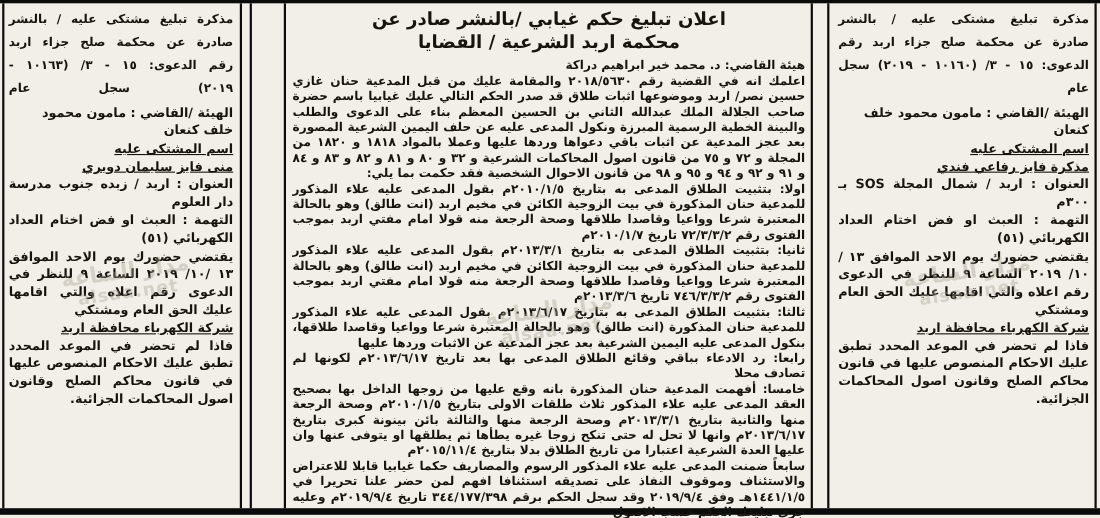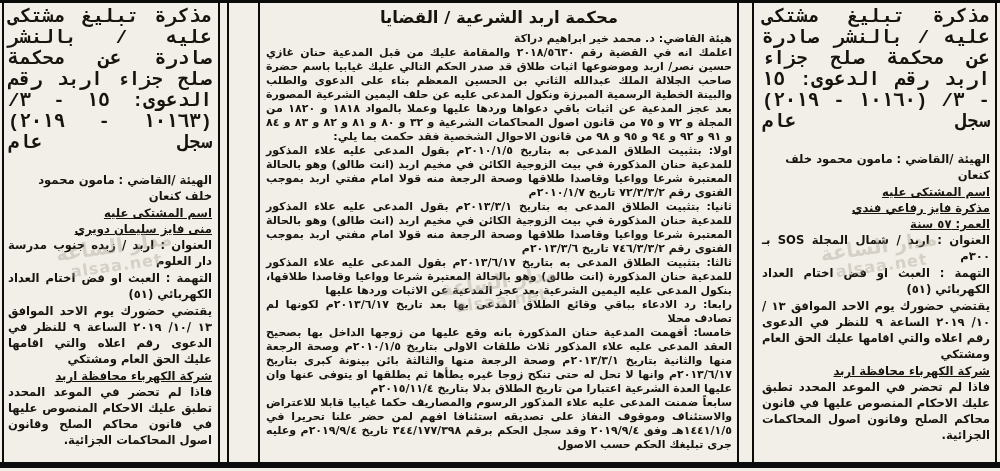--- a/index.html
+++ b/index.html
@@ -20,25 +20,24 @@
   .hrule.bottom{top:462px;height:6px;}
   .vrule{position:absolute;top:3px;height:459px;width:2px;background:#0b0b0b;}
   
   .notice{
     position:absolute;top:7px;height:452px;
     font-weight:bold;
     line-height:16px;font-size:11.6px;
     text-align:right;
   }
   .notice .big-title{
-    font-size:19px;line-height:21px;
+    font-size:11px;line-height:21px;
     text-align:justify;text-align-last:justify;
     word-spacing:2px;
-    margin-bottom:18px;
-    font-family:Liberation Mono, monospace;
+    margin-bottom:3px;
   }
   .notice .judge{margin-bottom:1px;}
   .notice p{margin:0 0 1px 0;text-align:justify;}
   .notice .oneline{text-align:right;text-decoration:underline;}
   
   .ruling{
     position:absolute;top:5px;left:266px;width:466px;height:456px;
     font-weight:bold;
   }
   .ruling .head{
@@ -82,41 +81,41 @@
     <div class="oneline">منى فايز سليمان دويري</div>
     <p>العنوان : اربد / زبده جنوب مدرسة دار العلوم</p>
     <p>التهمة : العبث او فض اختام العداد الكهربائي (٥١)</p>
     <p>يقتضي حضورك يوم الاحد الموافق ١٣ /١٠/ ٢٠١٩ الساعة ٩ للنظر في الدعوى رقم اعلاه والتي اقامها عليك الحق العام ومشتكي</p>
     <div class="oneline">شركة الكهرباء محافظة اربد</div>
     <p>فاذا لم تحضر في الموعد المحدد تطبق عليك الاحكام المنصوص عليها في قانون محاكم الصلح وقانون اصول المحاكمات الجزائية.</p>
   </div>
 
   <div class="ruling">
     <div class="head">
+      <div>اعلان تبليغ حكم غيابي /بالنشر صادر عن</div>
       <div>محكمة اربد الشرعية / القضايا</div>
     </div>
     <div class="body">
       <p>هيئة القاضي: د. محمد خير ابراهيم دراكة</p>
       <p>اعلمك انه في القضية رقم ٢٠١٨/٥٦٣٠ والمقامة عليك من قبل المدعية حنان غازي حسين نصر/ اربد وموضوعها اثبات طلاق قد صدر الحكم التالي عليك غيابيا باسم حضرة صاحب الجلالة الملك عبدالله الثاني بن الحسين المعظم بناء على الدعوى والطلب والبينة الخطية الرسمية المبرزة ونكول المدعى عليه عن حلف اليمين الشرعية المصورة بعد عجز المدعية عن اثبات باقي دعواها وردها عليها وعملا بالمواد ١٨١٨ و ١٨٢٠ من المجلة و ٧٢ و ٧٥ من قانون اصول المحاكمات الشرعية و ٣٢ و ٨٠ و ٨١ و ٨٢ و ٨٣ و ٨٤ و ٩١ و ٩٢ و ٩٤ و ٩٥ و ٩٨ من قانون الاحوال الشخصية فقد حكمت بما يلي:</p>
       <p>اولا: بتثبيت الطلاق المدعى به بتاريخ ٢٠١٠/١/٥م بقول المدعى عليه علاء المذكور للمدعية حنان المذكورة في بيت الزوجية الكائن في مخيم اربد (انت طالق) وهو بالحالة المعتبرة شرعا وواعيا وقاصدا طلاقها وصحة الرجعة منه قولا امام مفتي اربد بموجب الفتوى رقم ٧٢/٣/٣/٢ تاريخ ٢٠١٠/١/٧م</p>
       <p>ثانيا: بتثبيت الطلاق المدعى به بتاريخ ٢٠١٣/٣/١م بقول المدعى عليه علاء المذكور للمدعية حنان المذكورة في بيت الزوجية الكائن في مخيم اربد (انت طالق) وهو بالحالة المعتبرة شرعا وواعيا وقاصدا طلاقها وصحة الرجعة منه قولا امام مفتي اربد بموجب الفتوى رقم ٧٤٦/٣/٣/٢ تاريخ ٢٠١٣/٣/٦م</p>
       <p>ثالثا: بتثبيت الطلاق المدعى به بتاريخ ٢٠١٣/٦/١٧م بقول المدعى عليه علاء المذكور للمدعية حنان المذكورة (انت طالق) وهو بالحالة المعتبرة شرعا وواعيا وقاصدا طلاقها، بنكول المدعى عليه اليمين الشرعية بعد عجز المدعية عن الاثبات وردها عليها</p>
       <p>رابعا: رد الادعاء بباقي وقائع الطلاق المدعى بها بعد تاريخ ٢٠١٣/٦/١٧م لكونها لم تصادف محلا</p>
       <p>خامسا: أفهمت المدعية حنان المذكورة بانه وقع عليها من زوجها الداخل بها بصحيح العقد المدعى عليه علاء المذكور ثلاث طلقات الاولى بتاريخ ٢٠١٠/١/٥م وصحة الرجعة منها والثانية بتاريخ ٢٠١٣/٣/١م وصحة الرجعة منها والثالثة بائن بينونة كبرى بتاريخ ٢٠١٣/٦/١٧م وانها لا تحل له حتى تنكح زوجا غيره يطأها ثم يطلقها او يتوفى عنها وان عليها العدة الشرعية اعتبارا من تاريخ الطلاق بدلا بتاريخ ٢٠١٥/١١/٤م</p>
       <p>سابعاً ضمنت المدعى عليه علاء المذكور الرسوم والمصاريف حكما غيابيا قابلا للاعتراض والاستئناف وموقوف النفاذ على تصديقه استئنافا افهم لمن حضر علنا تحريرا في ١٤٤١/١/٥هـ وفق ٢٠١٩/٩/٤ وقد سجل الحكم برقم ٣٤٤/١٧٧/٣٩٨ تاريخ ٢٠١٩/٩/٤م وعليه جرى تبليغك الحكم حسب الاصول</p>
     </div>
 
   </div>
 
   <div class="notice" style="left:762px;width:228px;">
     <div class="big-title">مذكرة تبليغ مشتكى عليه / بالنشر صادرة عن محكمة صلح جزاء اربد رقم الدعوى: ١٥ - ٣/ (١٠١٦٠ - ٢٠١٩) سجل عام</div>
     <div class="judge">الهيئة /القاضي : مامون محمود خلف كنعان</div>
     <div class="oneline">اسم المشتكى عليه</div>
     <div class="oneline">مذكرة فايز رفاعي فندي</div>
-    <div class="oneline">العمر: ٥٧ سنة</div>
     <p>العنوان : اربد / شمال المجلة SOS بـ ٣٠٠م</p>
     <p>التهمة : العبث او فض اختام العداد الكهربائي (٥١)</p>
     <p>يقتضي حضورك يوم الاحد الموافق ١٣ /١٠/ ٢٠١٩ الساعة ٩ للنظر في الدعوى رقم اعلاه والتي اقامها عليك الحق العام ومشتكي</p>
     <div class="oneline">شركة الكهرباء محافظة اربد</div>
     <p>فاذا لم تحضر في الموعد المحدد تطبق عليك الاحكام المنصوص عليها في قانون محاكم الصلح وقانون اصول المحاكمات الجزائية.</p>
   </div>
 
   <div class="wm" style="left:30px;top:235px;width:170px;">
     <div class="l1">مدار الساعة</div>
     <div class="l2">alsaa.net</div>

